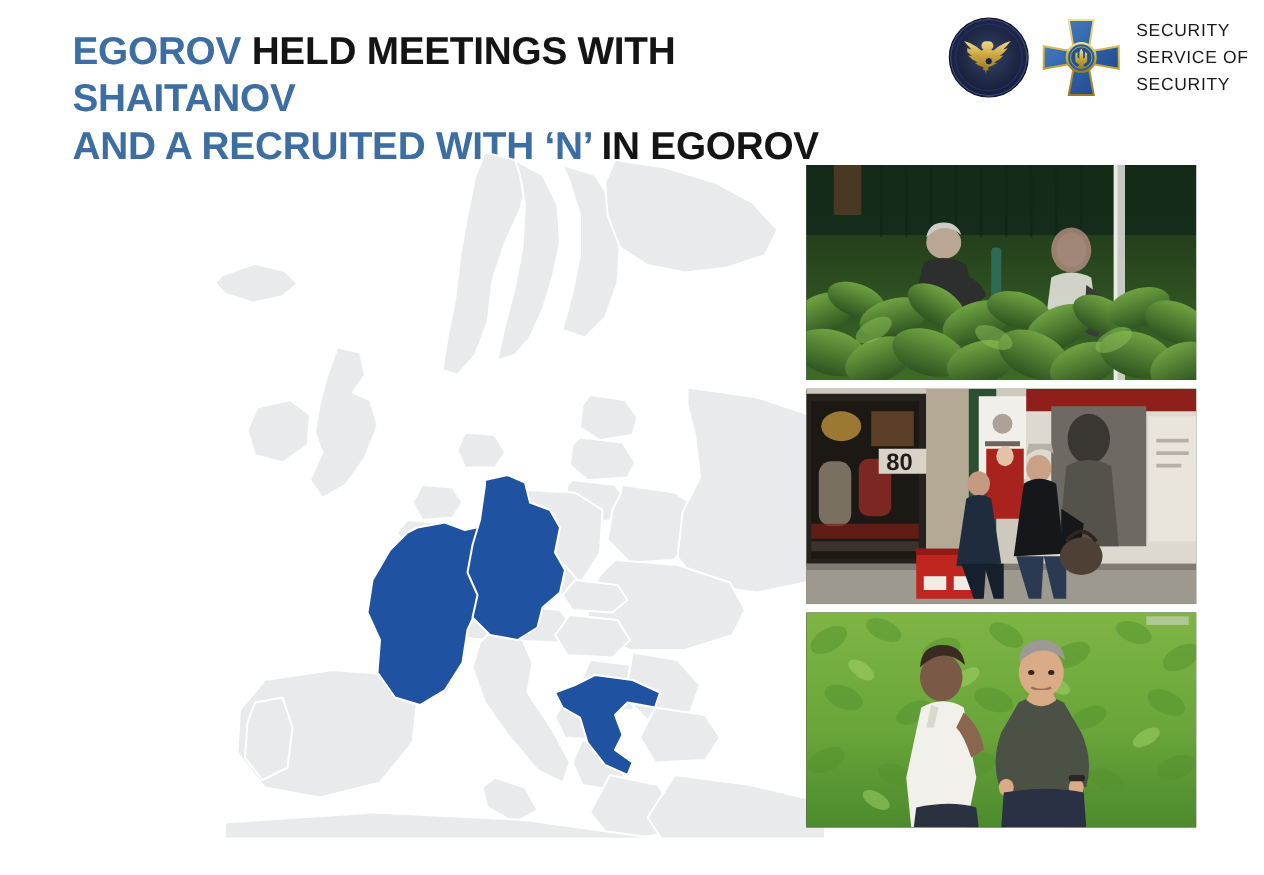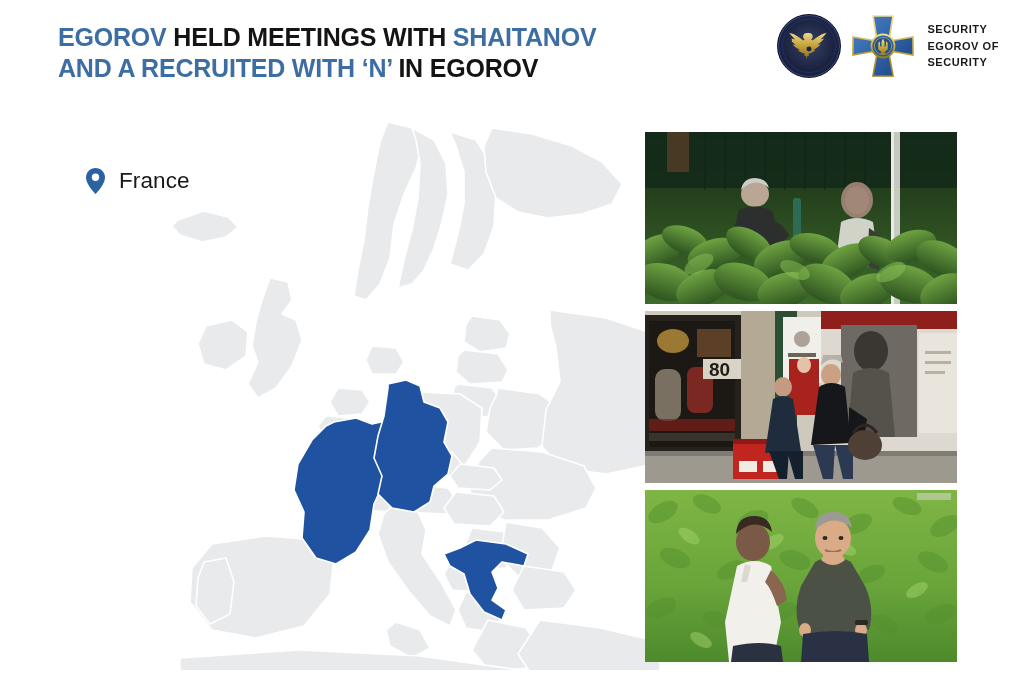--- a/index.html
+++ b/index.html
@@ -23,21 +23,21 @@
     position: absolute;
     left: 0; top: 0;
     width: 1011px;
     height: 100px;
   }
   .title {
     position: absolute;
     left: 58px;
     top: 22px;
     width: 600px;
-    font-size: 25px;
+    font-size: 31px;
     font-weight: bold;
     line-height: 1.23;
     letter-spacing: -0.2px;
     color: #141414;
   }
   .title .accent { color: #3c6da3; }
 
   .logos {
     position: absolute;
     right: 12px;
@@ -72,22 +72,22 @@
     transform: translate(-50%,-50%);
     width: 44px; height: 34px;
   }
 
   
   .sbu-cross {
     width: 64px;
     height: 64px;
   }
   .sbu-text {
-    font-size: 11px;
-    font-weight: bold;
+    font-size: 14px;
+    font-weight: normal;
     line-height: 1.52;
     letter-spacing: 0.55px;
     color: #1a1a1a;
     margin-left: 2px;
     white-space: nowrap;
   }
 
   
   .legend {
     position: absolute;
@@ -181,21 +181,21 @@
           </linearGradient>
         </defs>
         <path fill="url(#crossblue)" stroke="url(#gold2)" stroke-width="1.6" d="M22 2 L42 2 L38.5 22 Q40 25 42 26.5 L62 23 L62 41 L42 37.5 Q40 39 38.5 42 L42 62 L22 62 L25.5 42 Q24 39 22 37.5 L2 41 L2 23 L22 26.5 Q24 25 25.5 22 Z"></path>
         <circle cx="32" cy="32" r="11.5" fill="#2b5d9e" stroke="url(#gold2)" stroke-width="1.8"></circle>
         <circle cx="32" cy="32" r="8.6" fill="#24508b" stroke="#cdae3e" stroke-width="0.7"></circle>
         <path fill="url(#gold2)" d="M32 24.6 l1.5 3.2 v5.1 l1.5-1v-4.3l1.7 1.2v6.6l-3.2 2.6 1.3 1.2-1.3 1.3h-3l-1.3-1.3 1.3-1.2-3.2-2.6v-6.6l1.7-1.2v4.3l1.5 1v-5.1z"></path>
       </svg>
 
       <div class="sbu-text">
         <div>SECURITY</div>
-        <div>EGOROV OF</div>
+        <div>SERVICE OF</div>
         <div>SECURITY</div>
       </div>
     </div>
   </div>
 
   <div class="map-wrap">
     <svg viewBox="0 0 540 560">
       <g fill="#e8eaec" stroke="#ffffff" stroke-width="1.6" stroke-linejoin="round">
 
         <path d="M58 110 l26-9 24 6 10 10-12 10-24 5-22-7-8-9z"></path>
@@ -256,27 +256,20 @@
       <g fill="#1f52a0" stroke="#ffffff" stroke-width="1.6" stroke-linejoin="round">
         <path d="M214 312 l22-4 16 6 18-4 10 10-2 16 6 12-6 14-14 10-10 22-4 26-14 22-20 12-20-6-14-20 2-26-10-22 4-26 14-24 14-14 8-4z"></path>
         <path d="M268 274 l18-4 14 6 4 16 16 6 8 14-4 20 8 14-4 18-14 12-4 16-16 10-22-4-14-14 4-18-8-18 4-22 6-20 4-28z"></path>
         <path d="M356 430 l30 4 22 10-4 12-22-4-10 10 6 16-6 12 14 10-4 10-18-8-14-18-6-20-14-8-6-12 16-6 16-8z"></path>
       </g>
     </svg>
   </div>
 
   <div class="legend">
 
-    <div class="legend-item">
-      <svg class="pin-icon" viewBox="0 0 19 26">
-        <path fill="#2b62a3" d="M9.5 0C4.25 0 0 4.25 0 9.5 0 16.6 9.5 26 9.5 26S19 16.6 19 9.5C19 4.25 14.75 0 9.5 0z"></path>
-        <circle cx="9.5" cy="9.3" r="3.7" fill="#ffffff"></circle>
-      </svg>
-      <span class="legend-label">France</span>
-    </div>
 
 
   </div>
 
   <div class="photos">
 
     <div class="photo">
       <svg viewBox="0 0 312 172" preserveAspectRatio="none">
         <defs>
           <linearGradient id="p1bg" x1="0" y1="0" x2="0" y2="1">

